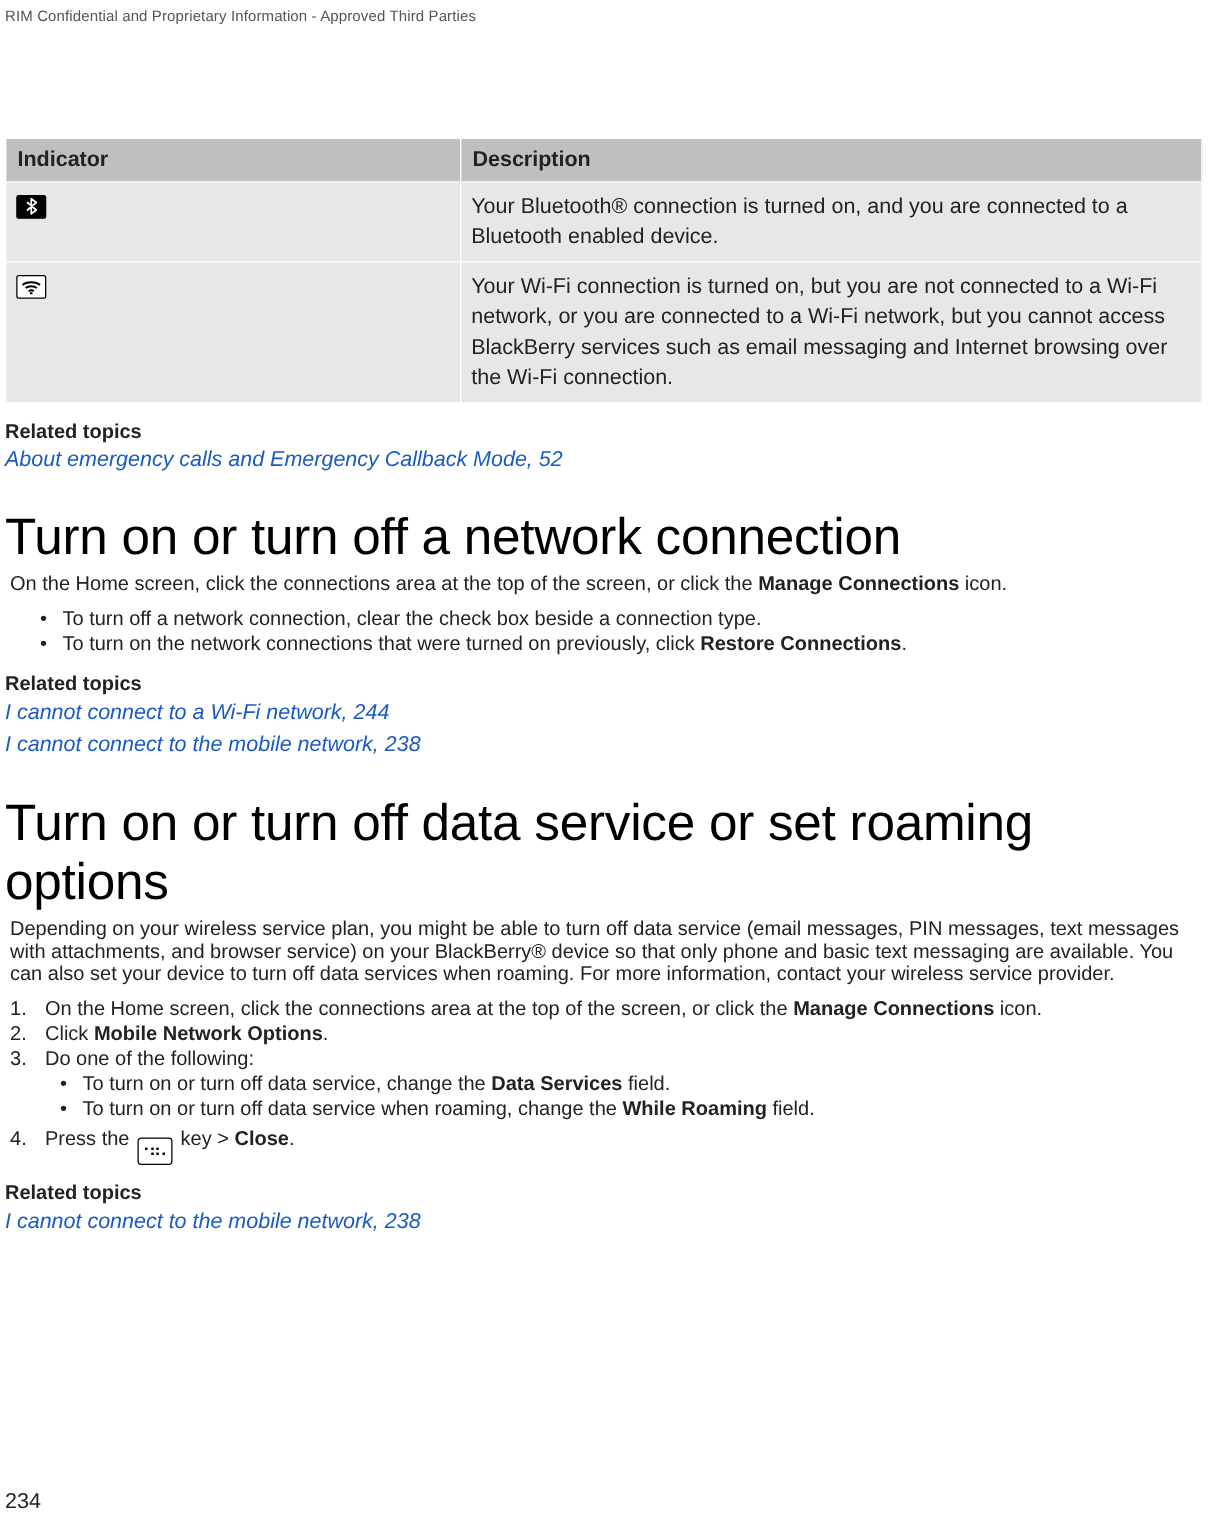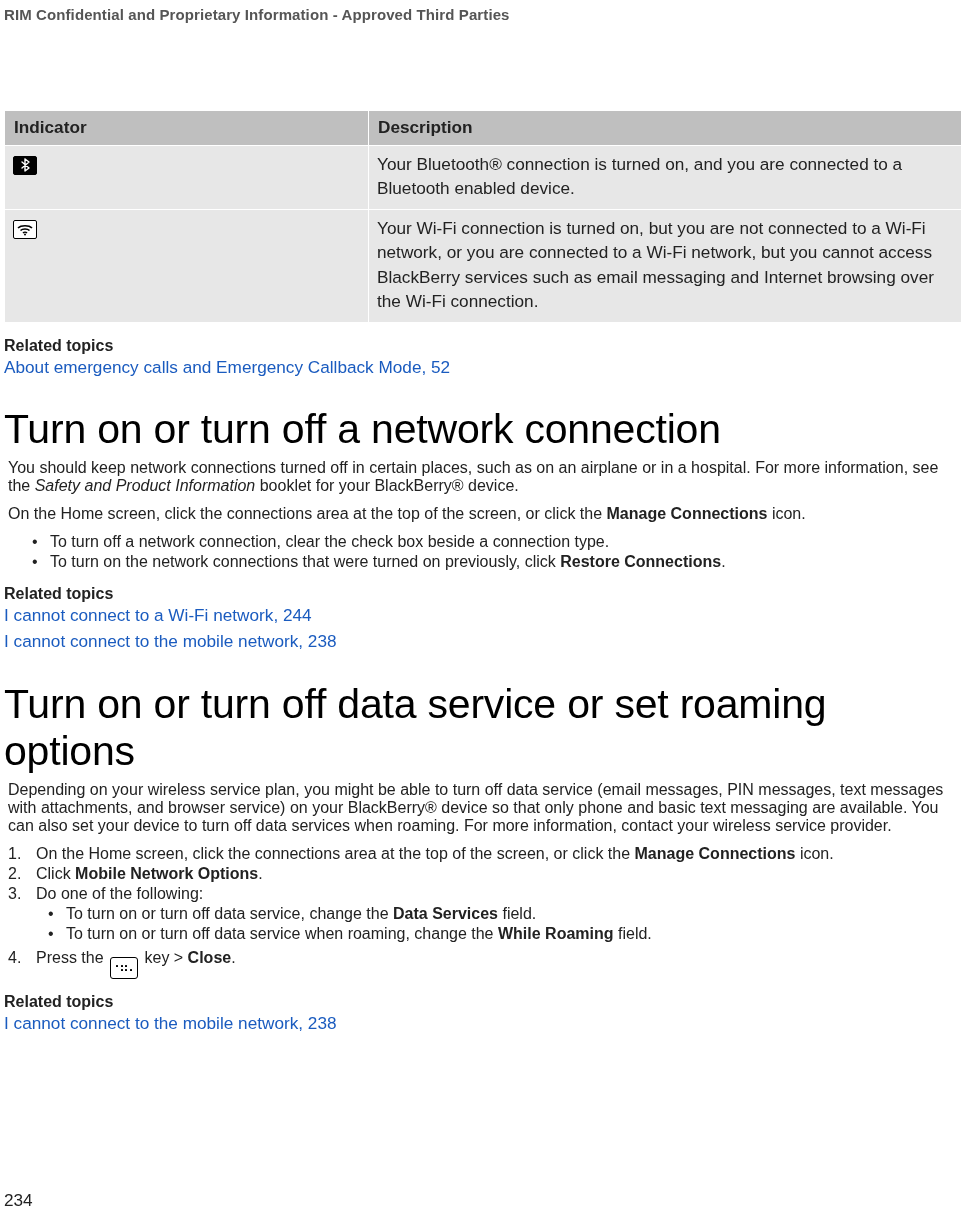--- a/index.html
+++ b/index.html
@@ -17,24 +17,23 @@
     position: relative;
     width: 966px;
     height: 1227px;
     overflow: hidden;
     box-sizing: border-box;
   }
   .confidential {
     position: absolute;
     top: 6px;
     left: 4px;
-    font-size: 15px;
+    font-size: 12px;
     letter-spacing: 0.1px;
     color: #555;
-    font-weight: bold;
   }
   .content {
     position: absolute;
     top: 110px;
     left: 4px;
     right: 4px;
   }
   table.indicator-table {
     border-collapse: collapse;
     width: 100%;
@@ -71,20 +70,21 @@
   .related-heading {
     font-weight: 700;
     font-size: 16px;
     margin-top: 14px;
   }
   a.topic-link {
     color: #1a5bbf;
     text-decoration: none;
     font-size: 17.2px;
     line-height: 1.5;
+    font-style: italic;
   }
   h2.doc-heading {
     font-family: "Segoe UI", "Trebuchet MS", "Helvetica Neue", Arial, sans-serif;
     font-weight: 400;
     font-size: 41px;
     letter-spacing: -0.2px;
     color: #000000;
     margin: 26px 0 6px 0;
   }
   p.body {
@@ -196,23 +196,20 @@
           <td>Your Wi-Fi connection is turned on, but you are not connected to a Wi-Fi network, or you are connected to a Wi-Fi network, but you cannot access BlackBerry services such as email messaging and Internet browsing over the Wi-Fi connection.</td>
         </tr>
       </tbody>
     </table>
 
     <div class="related-heading">Related topics</div>
     <div><a href="#" class="topic-link">About emergency calls and Emergency Callback Mode, 52</a></div>
 
     <h2 class="doc-heading">Turn on or turn off a network connection</h2>
     <p class="body">
-      <span>You should keep network connections turned off in certain places, such as on an airplane or in a hospital. For more information, see the </span><span class="i">Safety and Product Information</span><span> booklet for your BlackBerry® device.</span>
-    </p>
-    <p class="body">
       <span>On the Home screen, click the connections area at the top of the screen, or click the </span><b>Manage Connections</b><span> icon.</span>
     </p>
     <ul class="bullets">
       <li>To turn off a network connection, clear the check box beside a connection type.</li>
       <li>
         <span>To turn on the network connections that were turned on previously, click </span><b>Restore Connections</b><span>.</span>
       </li>
     </ul>
 
     <div class="related-heading">Related topics</div>

